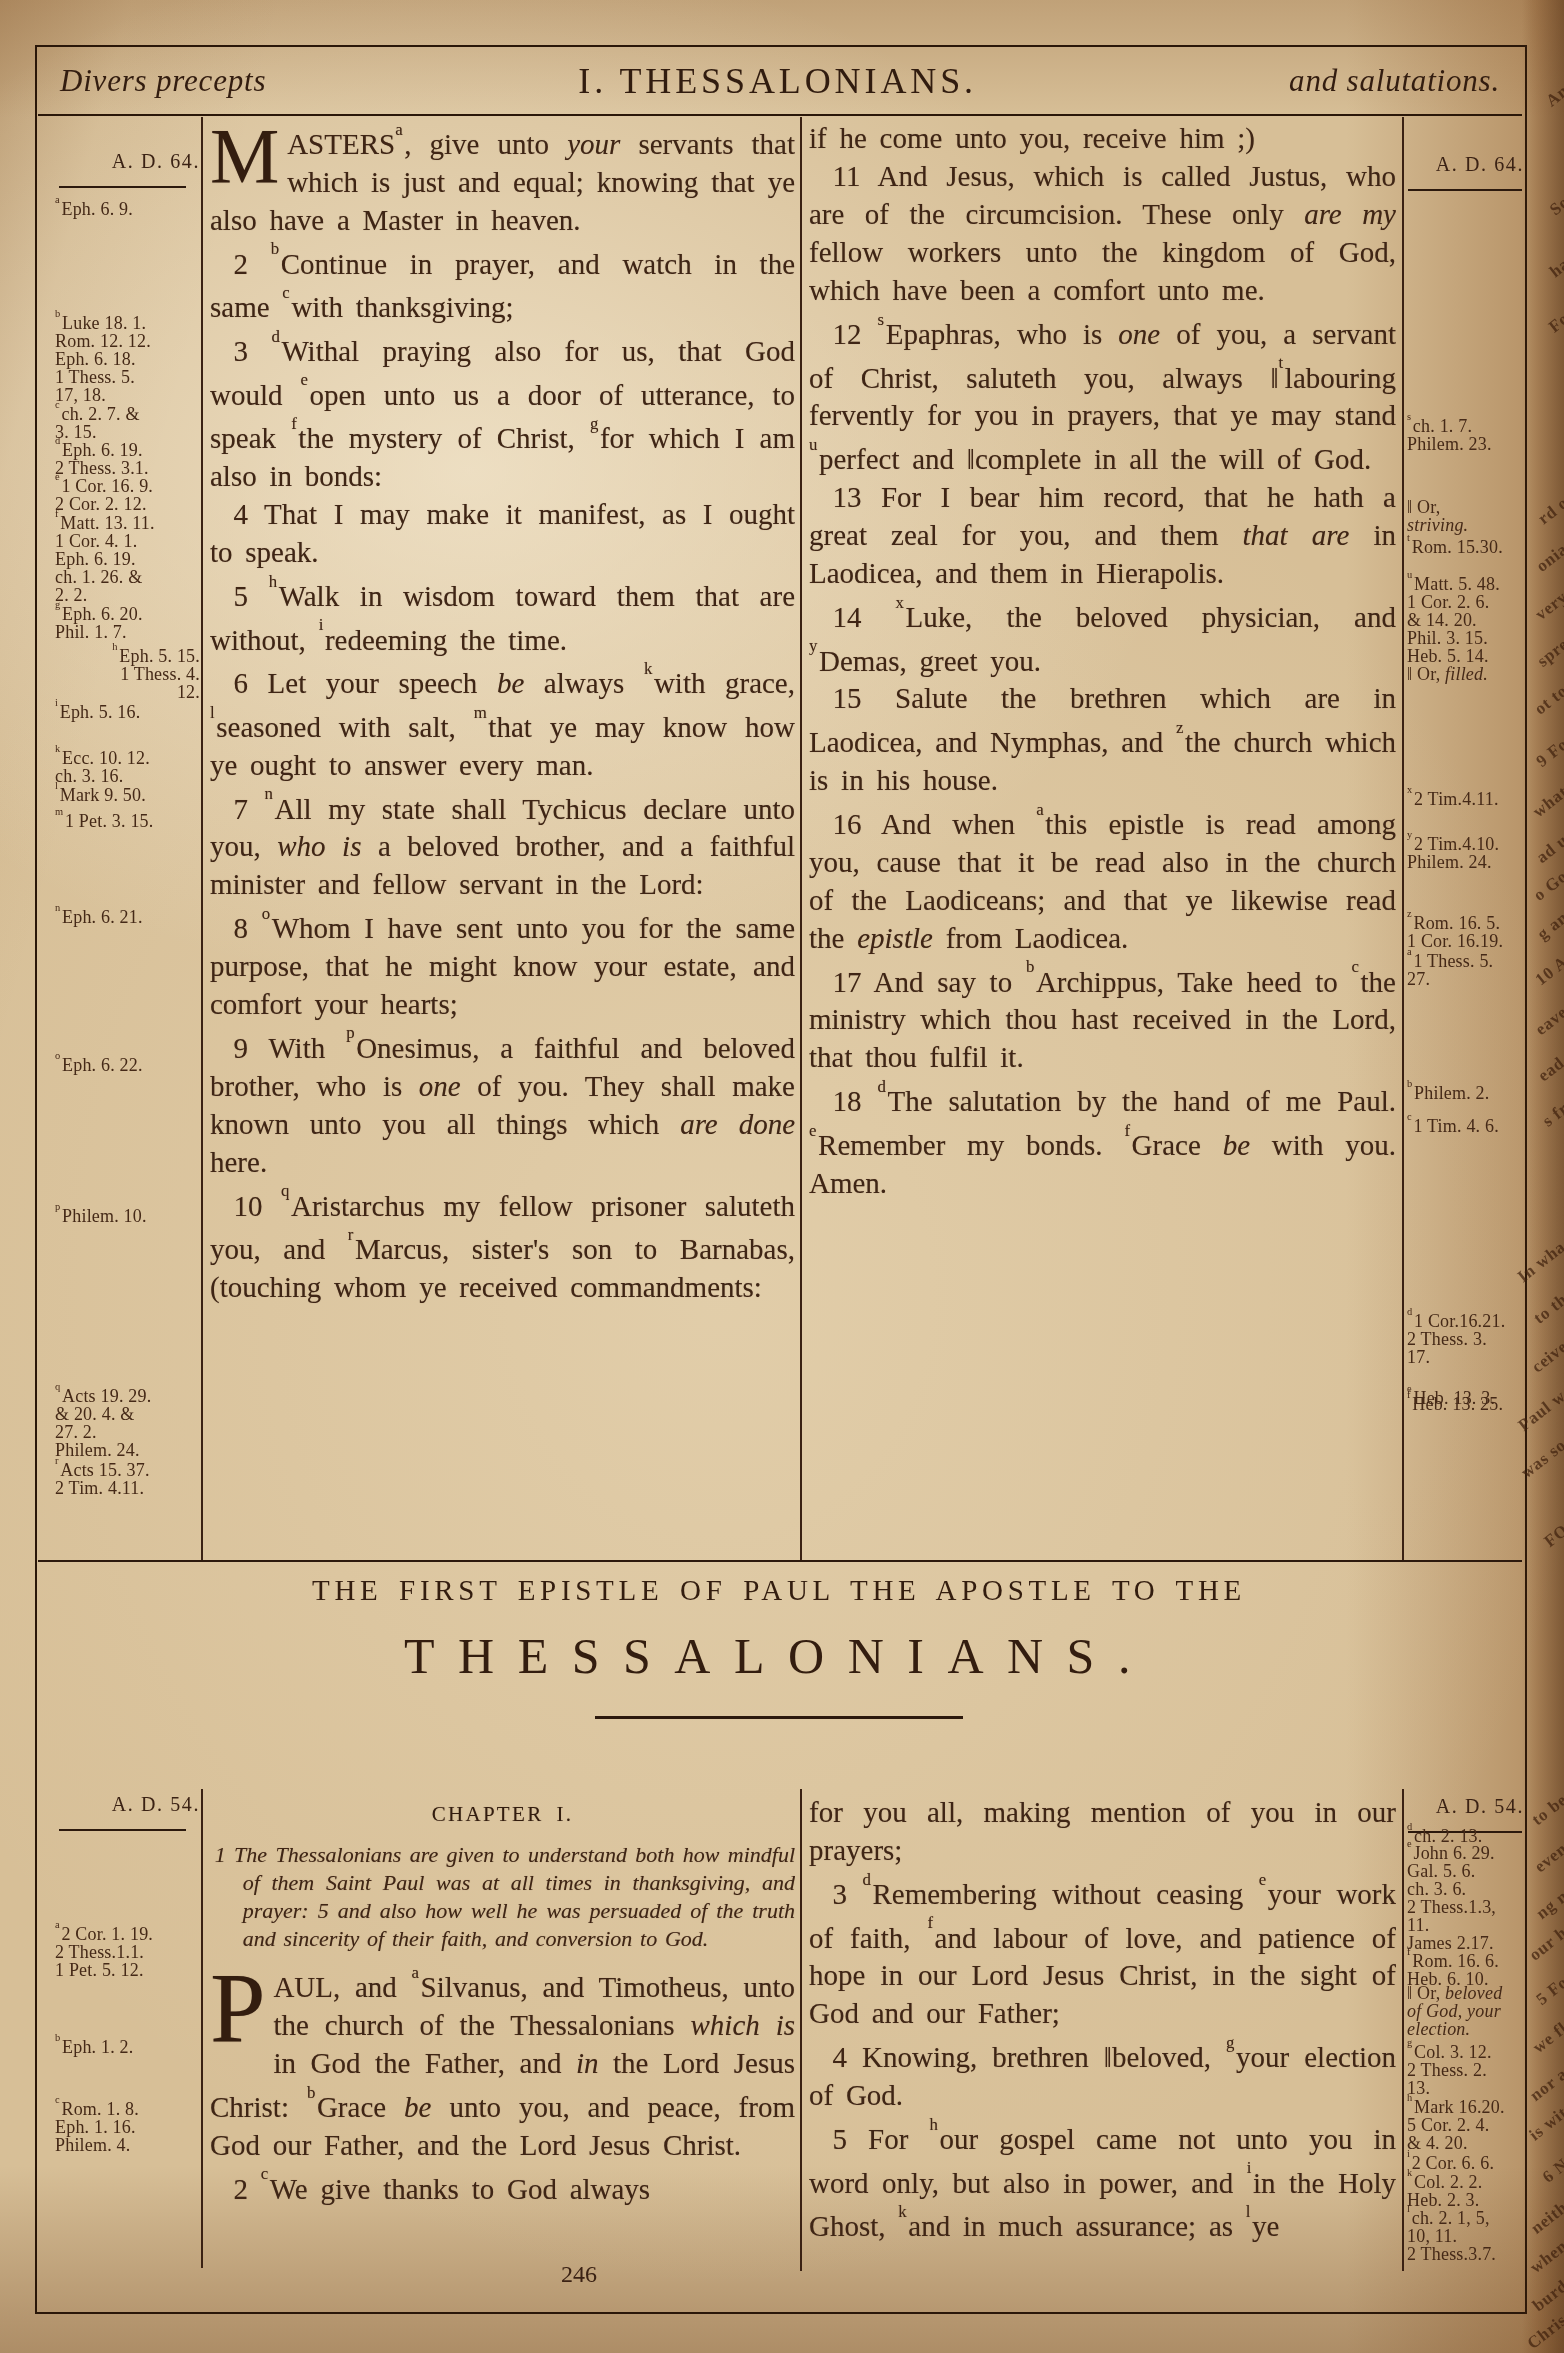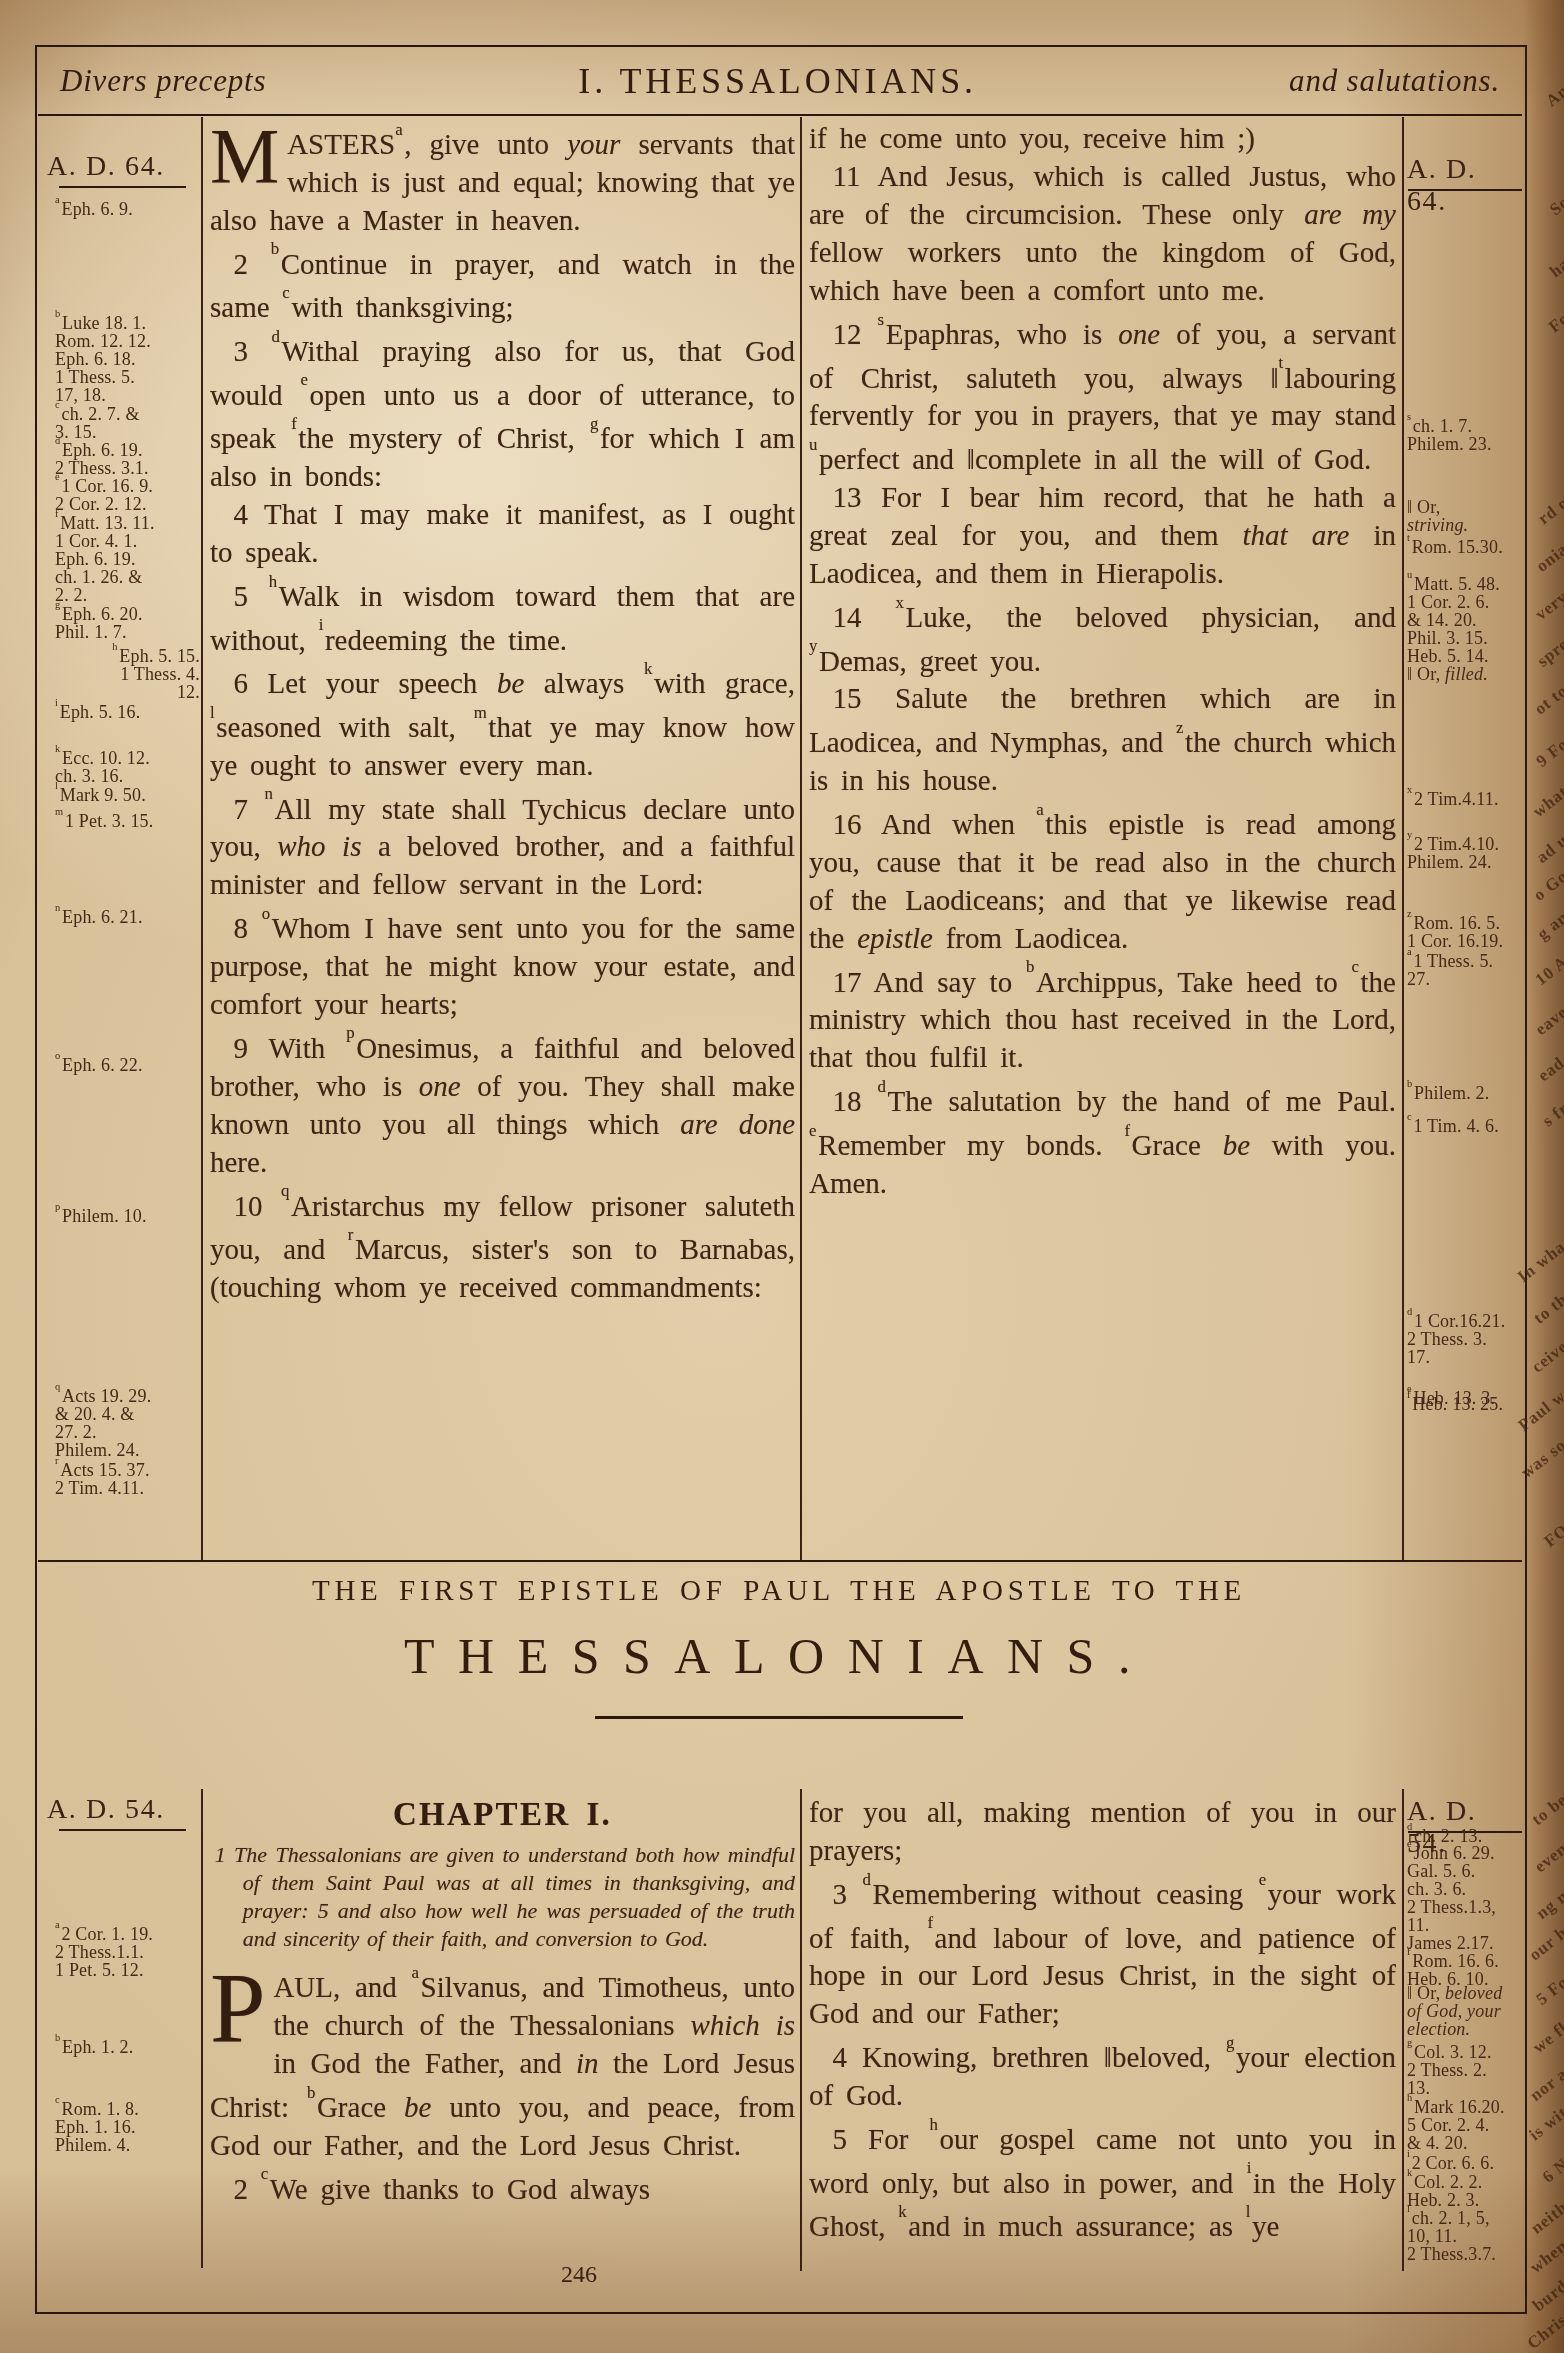--- a/index.html
+++ b/index.html
@@ -25,32 +25,32 @@
     color:#3f2515;text-shadow:0 0 0.8px rgba(58,33,20,0.35);overflow:hidden;}
   .verse{margin:0;text-indent:23.5px;}
   .verse.cont{text-indent:0;}
   .verse sup, .note sup, .summary sup{font-size:0.58em;position:relative;top:-0.5em;margin-right:1.6px;}
   .dropcap{float:left;font-weight:normal;color:#331d0f;}
   #col1-top .dropcap{font-size:78px;line-height:64px;padding:4.7px 7.8px 0 0;}
   #col1-bot .dropcap{font-size:100px;line-height:78px;padding:6.3px 7.8px 0 0;}
   .subscription{font-size:23px;line-height:30px;text-align:center;text-align-last:center;margin-top:34px;
     padding:0 20.3px;text-indent:0;word-spacing:1.6px;}
   
-  .era{position:absolute;font-size:28px;letter-spacing:1.6px;text-align:left;color:#3b2214;}
+  .era{position:absolute;font-size:20px;letter-spacing:1.6px;text-align:right;color:#3b2214;}
   .note{position:absolute;font-size:18px;line-height:18px;letter-spacing:0.2px;color:#45291735;
     color:#452917;white-space:nowrap;}
   .note div{white-space:nowrap;}
   
   #title-block{position:absolute;left:35px;top:1574px;width:1488px;text-align:center;color:#331d0f;}
   #title-line1{font-size:29px;letter-spacing:4.7px;word-spacing:4.7px;}
   #title-line2{font-size:50px;letter-spacing:23.5px;margin-top:20.3px;}
   #title-rule{width:368px;height:2.3px;background:#2c190d;margin:31px auto 0;}
   
-  .chapter-heading{font-size:33px;letter-spacing:2.3px;text-align:left;text-align-last:center;
-    margin:3.1px 0 7.8px;text-indent:0;color:#331d0f;font-weight:bold;}
+  .chapter-heading{font-size:21px;letter-spacing:2.3px;text-align:left;text-align-last:center;
+    margin:3.1px 0 7.8px;text-indent:0;color:#331d0f;}
   .summary{font-style:italic;font-size:22px;line-height:28px;text-align:justify;word-spacing:2.3px;
     margin:0 0 9.4px 4.7px;padding-left:28px;text-indent:-28px;}
   #page-number{position:absolute;left:485px;top:2261px;width:188px;text-align:center;font-size:24px;}
   
   #page-curl{position:absolute;right:0;top:0;width:43px;height:2354px;overflow:visible;
     background:linear-gradient(to right, rgba(90,50,20,0) 0%, rgba(110,62,25,0.25) 35%, rgba(80,45,18,0.55) 100%);}
   #page-curl span{position:absolute;right:-4.7px;transform:rotate(-38deg);font-size:17px;font-weight:bold;
     color:rgba(62,32,12,0.72);letter-spacing:0.8px;white-space:nowrap;}
   em{font-style:italic;}
 </style>

